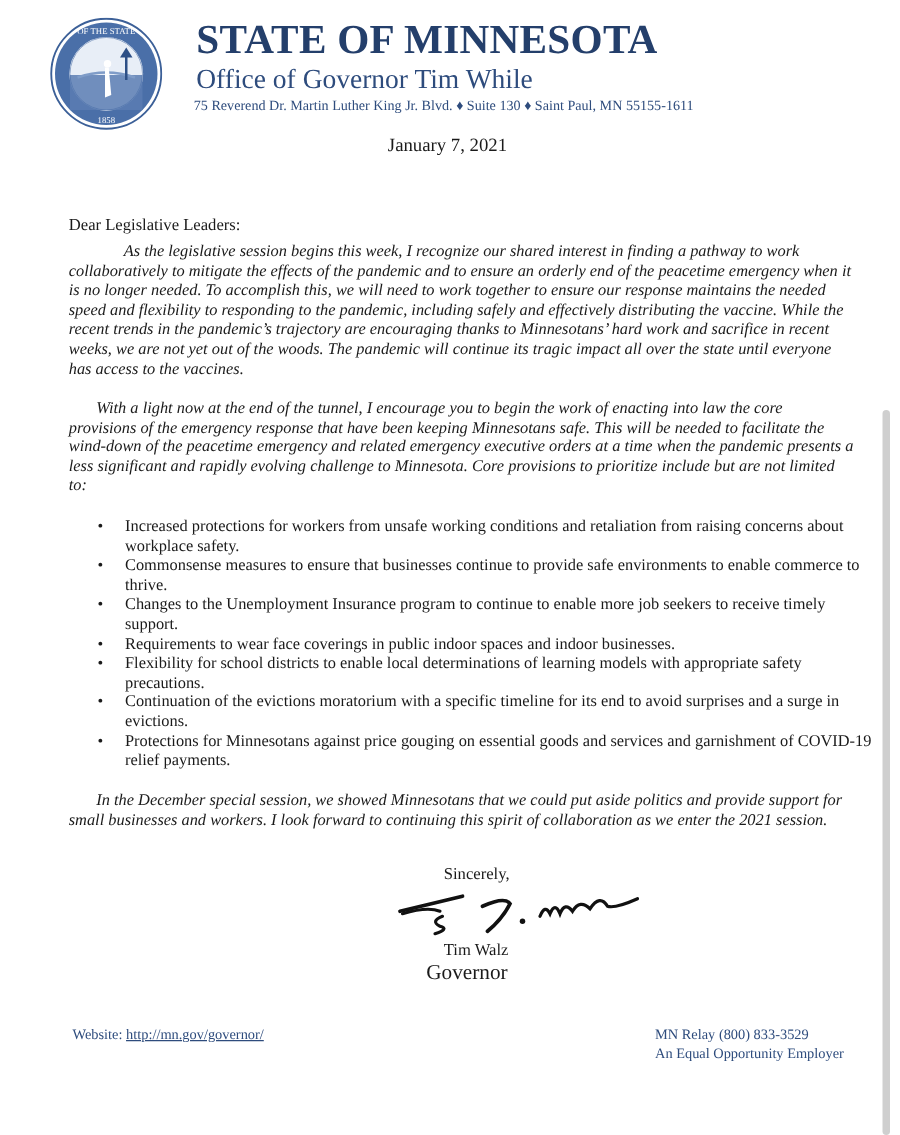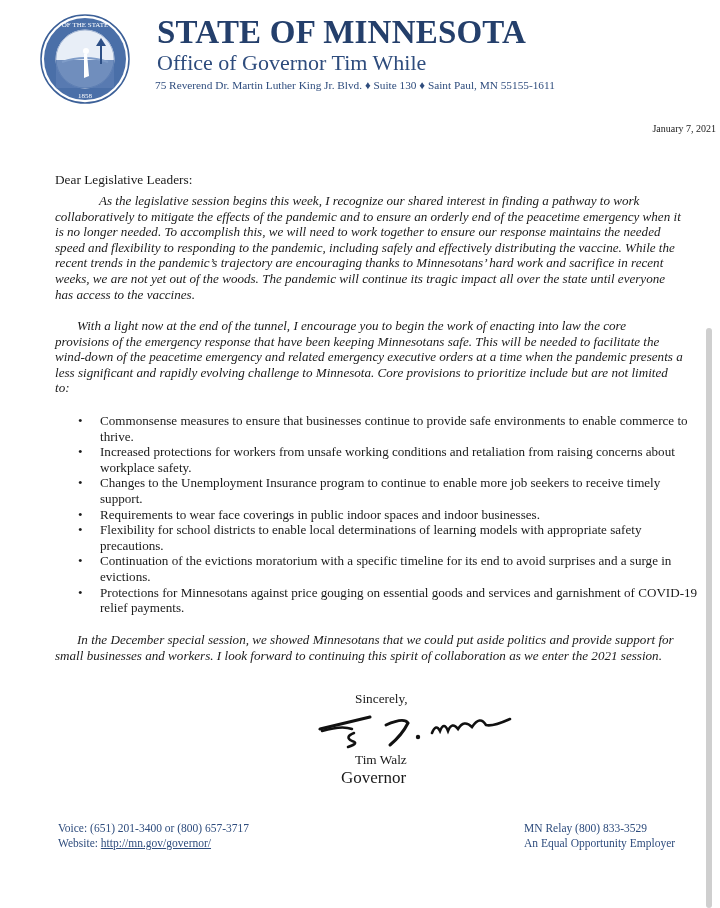--- a/index.html
+++ b/index.html
@@ -8,21 +8,21 @@
     font-family: "Liberation Serif", "DejaVu Serif", serif; color: #1a1a1a;
   }
   .page { position: absolute; left: 0; top: 0; width: 720px; height: 658px; }
 
   
   .seal { position: absolute; left: 40px; top: 14px; width: 90px; height: 90px; }
   .lh-title { position: absolute; left: 157px; top: 14px; font-size: 33px; font-weight: bold; color: #243f6b; letter-spacing: 0.2px; white-space: nowrap; }
   .lh-office { position: absolute; left: 157px; top: 50px; font-size: 22px; color: #2e4c7d; white-space: nowrap; }
   .lh-address { position: absolute; left: 143px; top: 79px; font-size: 11.3px; color: #2e4c7d; white-space: nowrap; margin-left: 12px; }
 
-  .date { position: absolute; left: 0; width: 716px; text-align: right; top: 123px; font-size: 10px; }
+  .date { position: absolute; left: 0; width: 716px; text-align: center; top: 109px; font-size: 15px; }
   .salutation { position: absolute; left: 55px; top: 172px; font-size: 13.3px; }
 
   .body-text { position: absolute; left: 55px; width: 628px; font-size: 13.1px; line-height: 15.6px; }
   .para { margin: 0; text-indent: 0; font-style: italic; }
   .p1 { top: 193px; }
   .p1 .indent { display: inline-block; width: 44px; }
   .p2 { top: 318px; }
   .p2 .indent { display: inline-block; width: 22px; }
   .p3 { top: 632px; }
   .p3 .indent { display: inline-block; width: 22px; }
@@ -73,22 +73,22 @@
 
   <div class="body-text p1">
     <p class="para"><span class="indent"></span><span>As the legislative session begins this week, I recognize our shared interest in finding a pathway to work collaboratively to mitigate the effects of the pandemic and to ensure an orderly end of the peacetime emergency when it is no longer needed. To accomplish this, we will need to work together to ensure our response maintains the needed speed and flexibility to responding to the pandemic, including safely and effectively distributing the vaccine. While the recent trends in the pandemic’s trajectory are encouraging thanks to Minnesotans’ hard work and sacrifice in recent weeks, we are not yet out of the woods. The pandemic will continue its tragic impact all over the state until everyone has access to the vaccines.</span></p>
   </div>
 
   <div class="body-text p2">
     <p class="para"><span class="indent"></span><span>With a light now at the end of the tunnel, I encourage you to begin the work of enacting into law the core provisions of the emergency response that have been keeping Minnesotans safe. This will be needed to facilitate the wind-down of the peacetime emergency and related emergency executive orders at a time when the pandemic presents a less significant and rapidly evolving challenge to Minnesota. Core provisions to prioritize include but are not limited to:</span></p>
   </div>
 
   <ul class="bullets">
+    <li>Increased protections for workers from unsafe working conditions and retaliation from raising concerns about workplace safety.</li>
     <li>Commonsense measures to ensure that businesses continue to provide safe environments to enable commerce to thrive.</li>
-    <li>Increased protections for workers from unsafe working conditions and retaliation from raising concerns about workplace safety.</li>
     <li>Changes to the Unemployment Insurance program to continue to enable more job seekers to receive timely support.</li>
     <li>Requirements to wear face coverings in public indoor spaces and indoor businesses.</li>
     <li>Flexibility for school districts to enable local determinations of learning models with appropriate safety precautions.</li>
     <li>Continuation of the evictions moratorium with a specific timeline for its end to avoid surprises and a surge in evictions.</li>
     <li>Protections for Minnesotans against price gouging on essential goods and services and garnishment of COVID-19 relief payments.</li>
   </ul>
 
   <div class="body-text p3">
     <p class="para"><span class="indent"></span><span>In the December special session, we showed Minnesotans that we could put aside politics and provide support for small businesses and workers. I look forward to continuing this spirit of collaboration as we enter the 2021 session.</span></p>
   </div>
@@ -99,21 +99,20 @@
     <path d="M10 24 Q30 18 40 22" stroke="#111" stroke-width="2.5" fill="none" stroke-linecap="round"></path>
     <path d="M42 26 Q32 30 40 34 Q48 36 36 40" stroke="#111" stroke-width="2.5" fill="none" stroke-linecap="round"></path>
     <path d="M74 18 Q92 10 96 16 Q90 28 78 38" stroke="#111" stroke-width="3" fill="none" stroke-linecap="round"></path>
     <circle cx="106" cy="30" r="2.2" fill="#111"></circle>
     <path d="M120 26 Q124 16 128 24 Q132 14 136 24 Q140 14 146 22 Q152 12 160 20 Q168 8 174 18 Q180 20 198 12" stroke="#111" stroke-width="2.6" fill="none" stroke-linecap="round"></path>
   </svg>
   <div class="signer-name">Tim Walz</div>
   <div class="signer-title">Governor</div>
 
   <div class="footer-left">
-    <div>Voice: (651) 201-3400 or (800) 657-3717</div>
     <div>
       <span>Website: </span><a class="footer-link">http://mn.gov/governor/</a>
     </div>
   </div>
   <div class="footer-right">
     <div>MN Relay (800) 833-3529</div>
     <div>An Equal Opportunity Employer</div>
   </div>
 
   <div class="scrollbar"></div>

